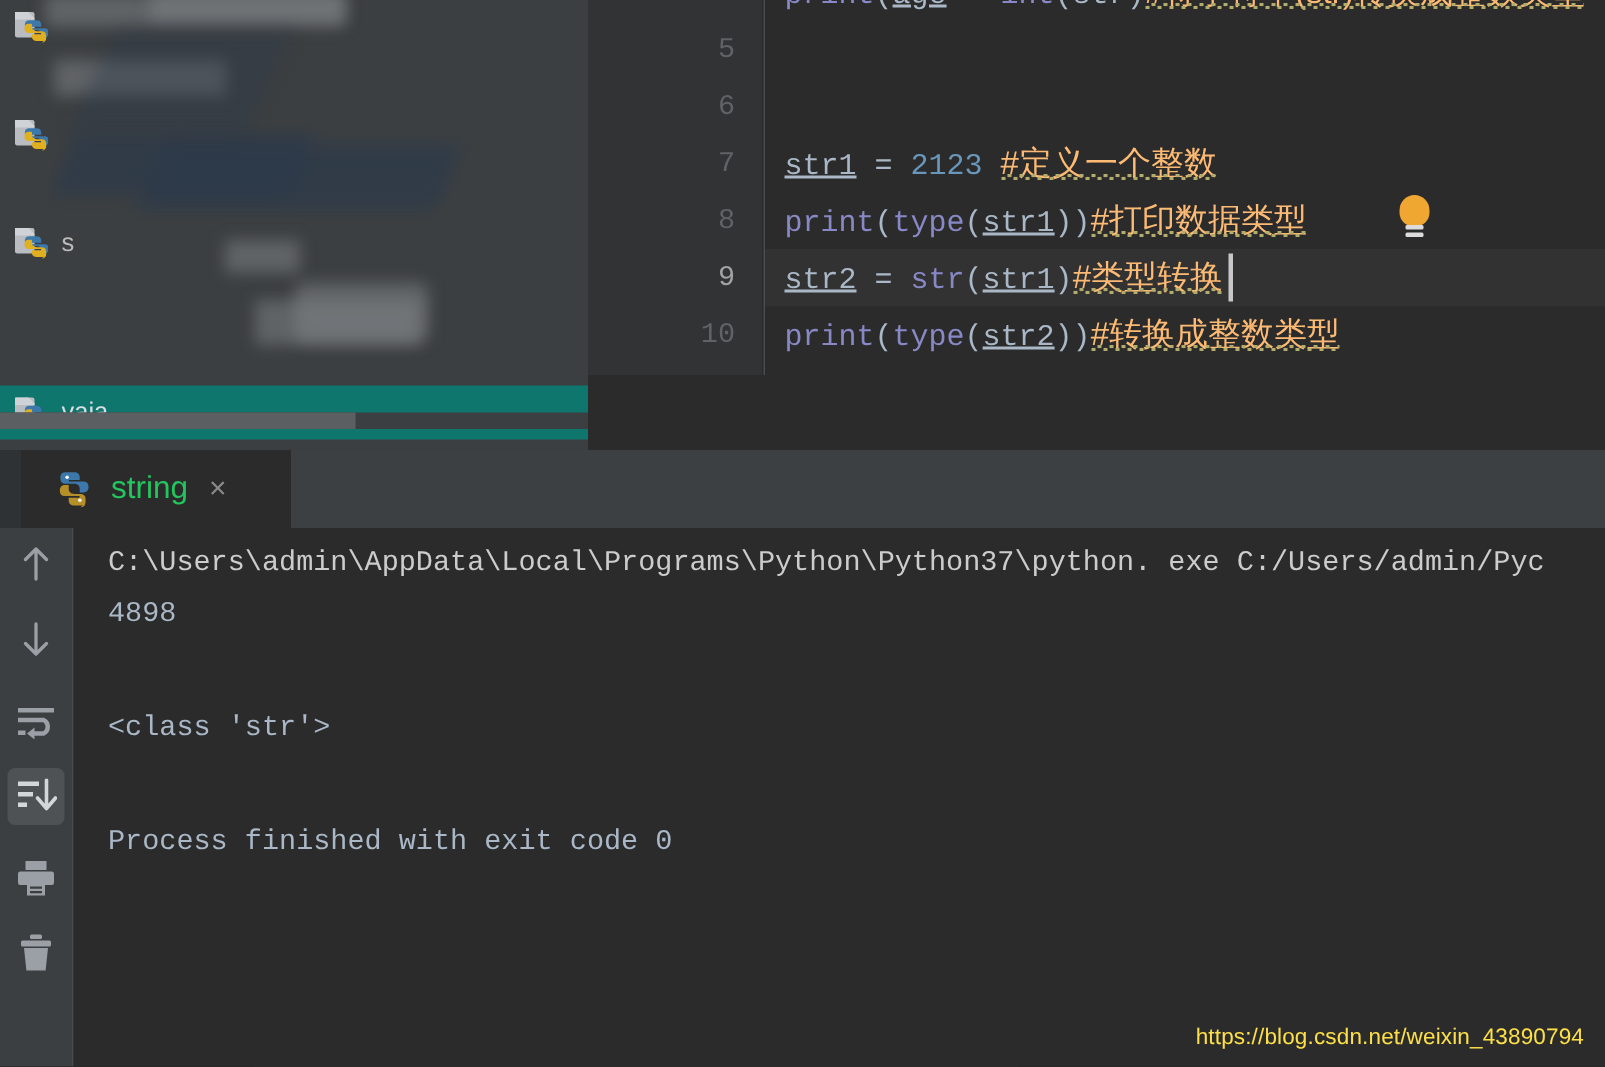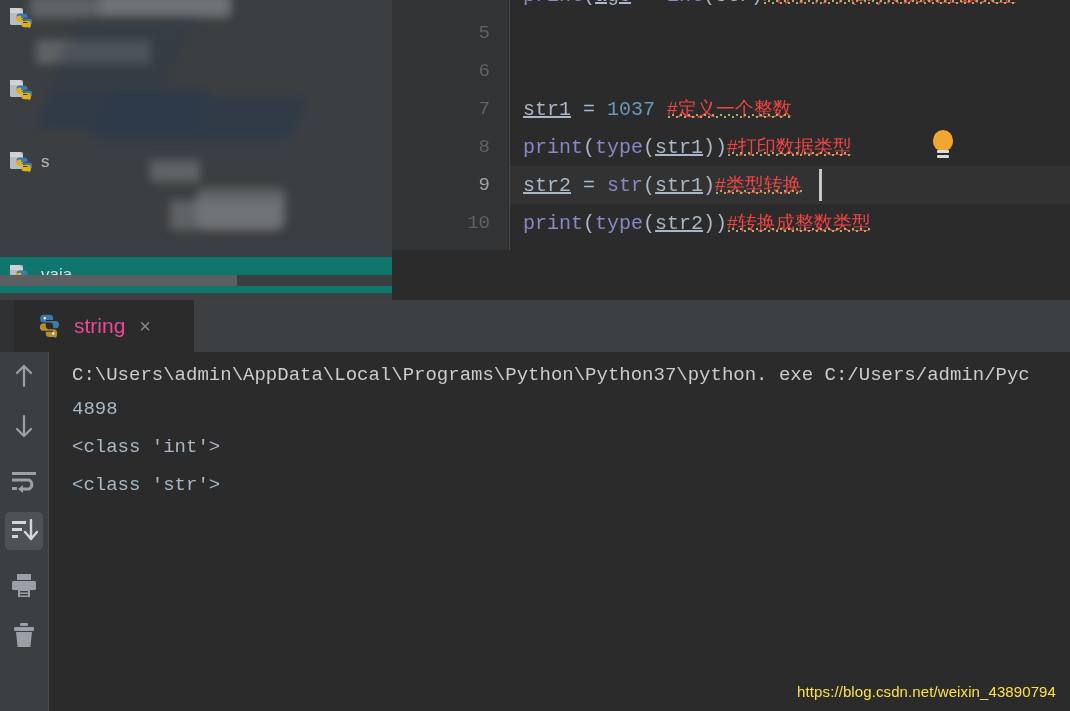--- a/index.html
+++ b/index.html
@@ -146,25 +146,25 @@
     position: absolute;
     left: 131px;
     top: 0;
   }
   .tok-var    { color: #a9b7c6; text-decoration: underline; }
   .tok-op     { color: #a9b7c6; }
   .tok-num    { color: #6897bb; }
   .tok-fn     { color: #8888c6; }
   .tok-paren  { color: #a9b7c6; }
   .tok-cmt    {
-    color: #ef4444;
+    color: #fdba74;
     border-bottom: 0;
     position: relative;
     font-family: "Liberation Sans", sans-serif;
-    font-size: 19px;
+    font-size: 22px;
     text-align: center;
   }
   .squig {
     position: absolute;
     left: 0; bottom: 1px;
     width: 100%;
     height: 4px;
     background-image:
       radial-gradient(circle at 2px 3px, #b3ad6b 1.2px, transparent 1.4px),
       radial-gradient(circle at 6px 1px, #b3ad6b 1.2px, transparent 1.4px);
@@ -236,21 +236,21 @@
     left: 14px; top: 0;
     width: 180px; height: 52px;
     background: #2b2b2b;
     display: flex;
     align-items: center;
     padding-left: 22px;
     box-sizing: border-box;
   }
   .tab .py-icon { width: 26px; height: 26px; margin-right: 12px; }
   .tab-label {
-    color: #ec4899;
+    color: #22c55e;
     font-size: 21px;
   }
   .tab-close {
     color: #8a8a8a;
     font-size: 20px;
     margin-left: 14px;
     line-height: 1;
   }
 
   
@@ -405,21 +405,21 @@
       <div class="line" style="top:14px">
         <span class="num">5</span>
       </div>
 
       <div class="line" style="top:52px">
         <span class="num">6</span>
       </div>
 
       <div class="line" style="top:90px">
         <span class="num">7</span>
-        <span class="txt"><span class="tok-var">str1</span><span class="tok-op"> = </span><span class="tok-num">1037</span><span class="tok-op"> </span><span class="tok-cmt"><span>#定义一个整数</span><span class="squig"></span></span></span>
+        <span class="txt"><span class="tok-var">str1</span><span class="tok-op"> = </span><span class="tok-num">2123</span><span class="tok-op"> </span><span class="tok-cmt"><span>#定义一个整数</span><span class="squig"></span></span></span>
       </div>
 
       <div class="line" style="top:128px">
         <span class="num">8</span>
         <span class="txt"><span class="tok-fn">print</span><span class="tok-paren">(</span><span class="tok-fn">type</span><span class="tok-paren">(</span><span class="tok-var">str1</span><span class="tok-paren">))</span><span class="tok-cmt"><span>#打印数据类型</span><span class="squig"></span></span></span>
       </div>
 
       <div class="line current" style="top:166px">
         <span class="row-bg"></span>
         <span class="num">9</span>
@@ -504,19 +504,19 @@
         <path d="M5 10 h16 l-1.6 15 h-12.8z" fill="#9aa0a6"></path>
       </svg>
     </div>
   </div>
 
   <div class="console-sep"></div>
 
   <div class="console-out">
     <div class="out-line path" style="top:11px">C:\Users\admin\AppData\Local\Programs\Python\Python37\python. exe C:/Users/admin/Pyc</div>
     <div class="out-line" style="top:45px">4898</div>
-    <div class="out-line" style="top:83px">&lt;class 'int'&gt;</div>
     <div class="out-line" style="top:121px">&lt;class 'str'&gt;</div>
     <div class="out-line" style="top:159px"></div>
+    <div class="out-line" style="top:197px">Process finished with exit code 0</div>
   </div>
 
   <div class="watermark">https://blog.csdn.net/weixin_43890794</div>
 </div>
 
 </body></html>

